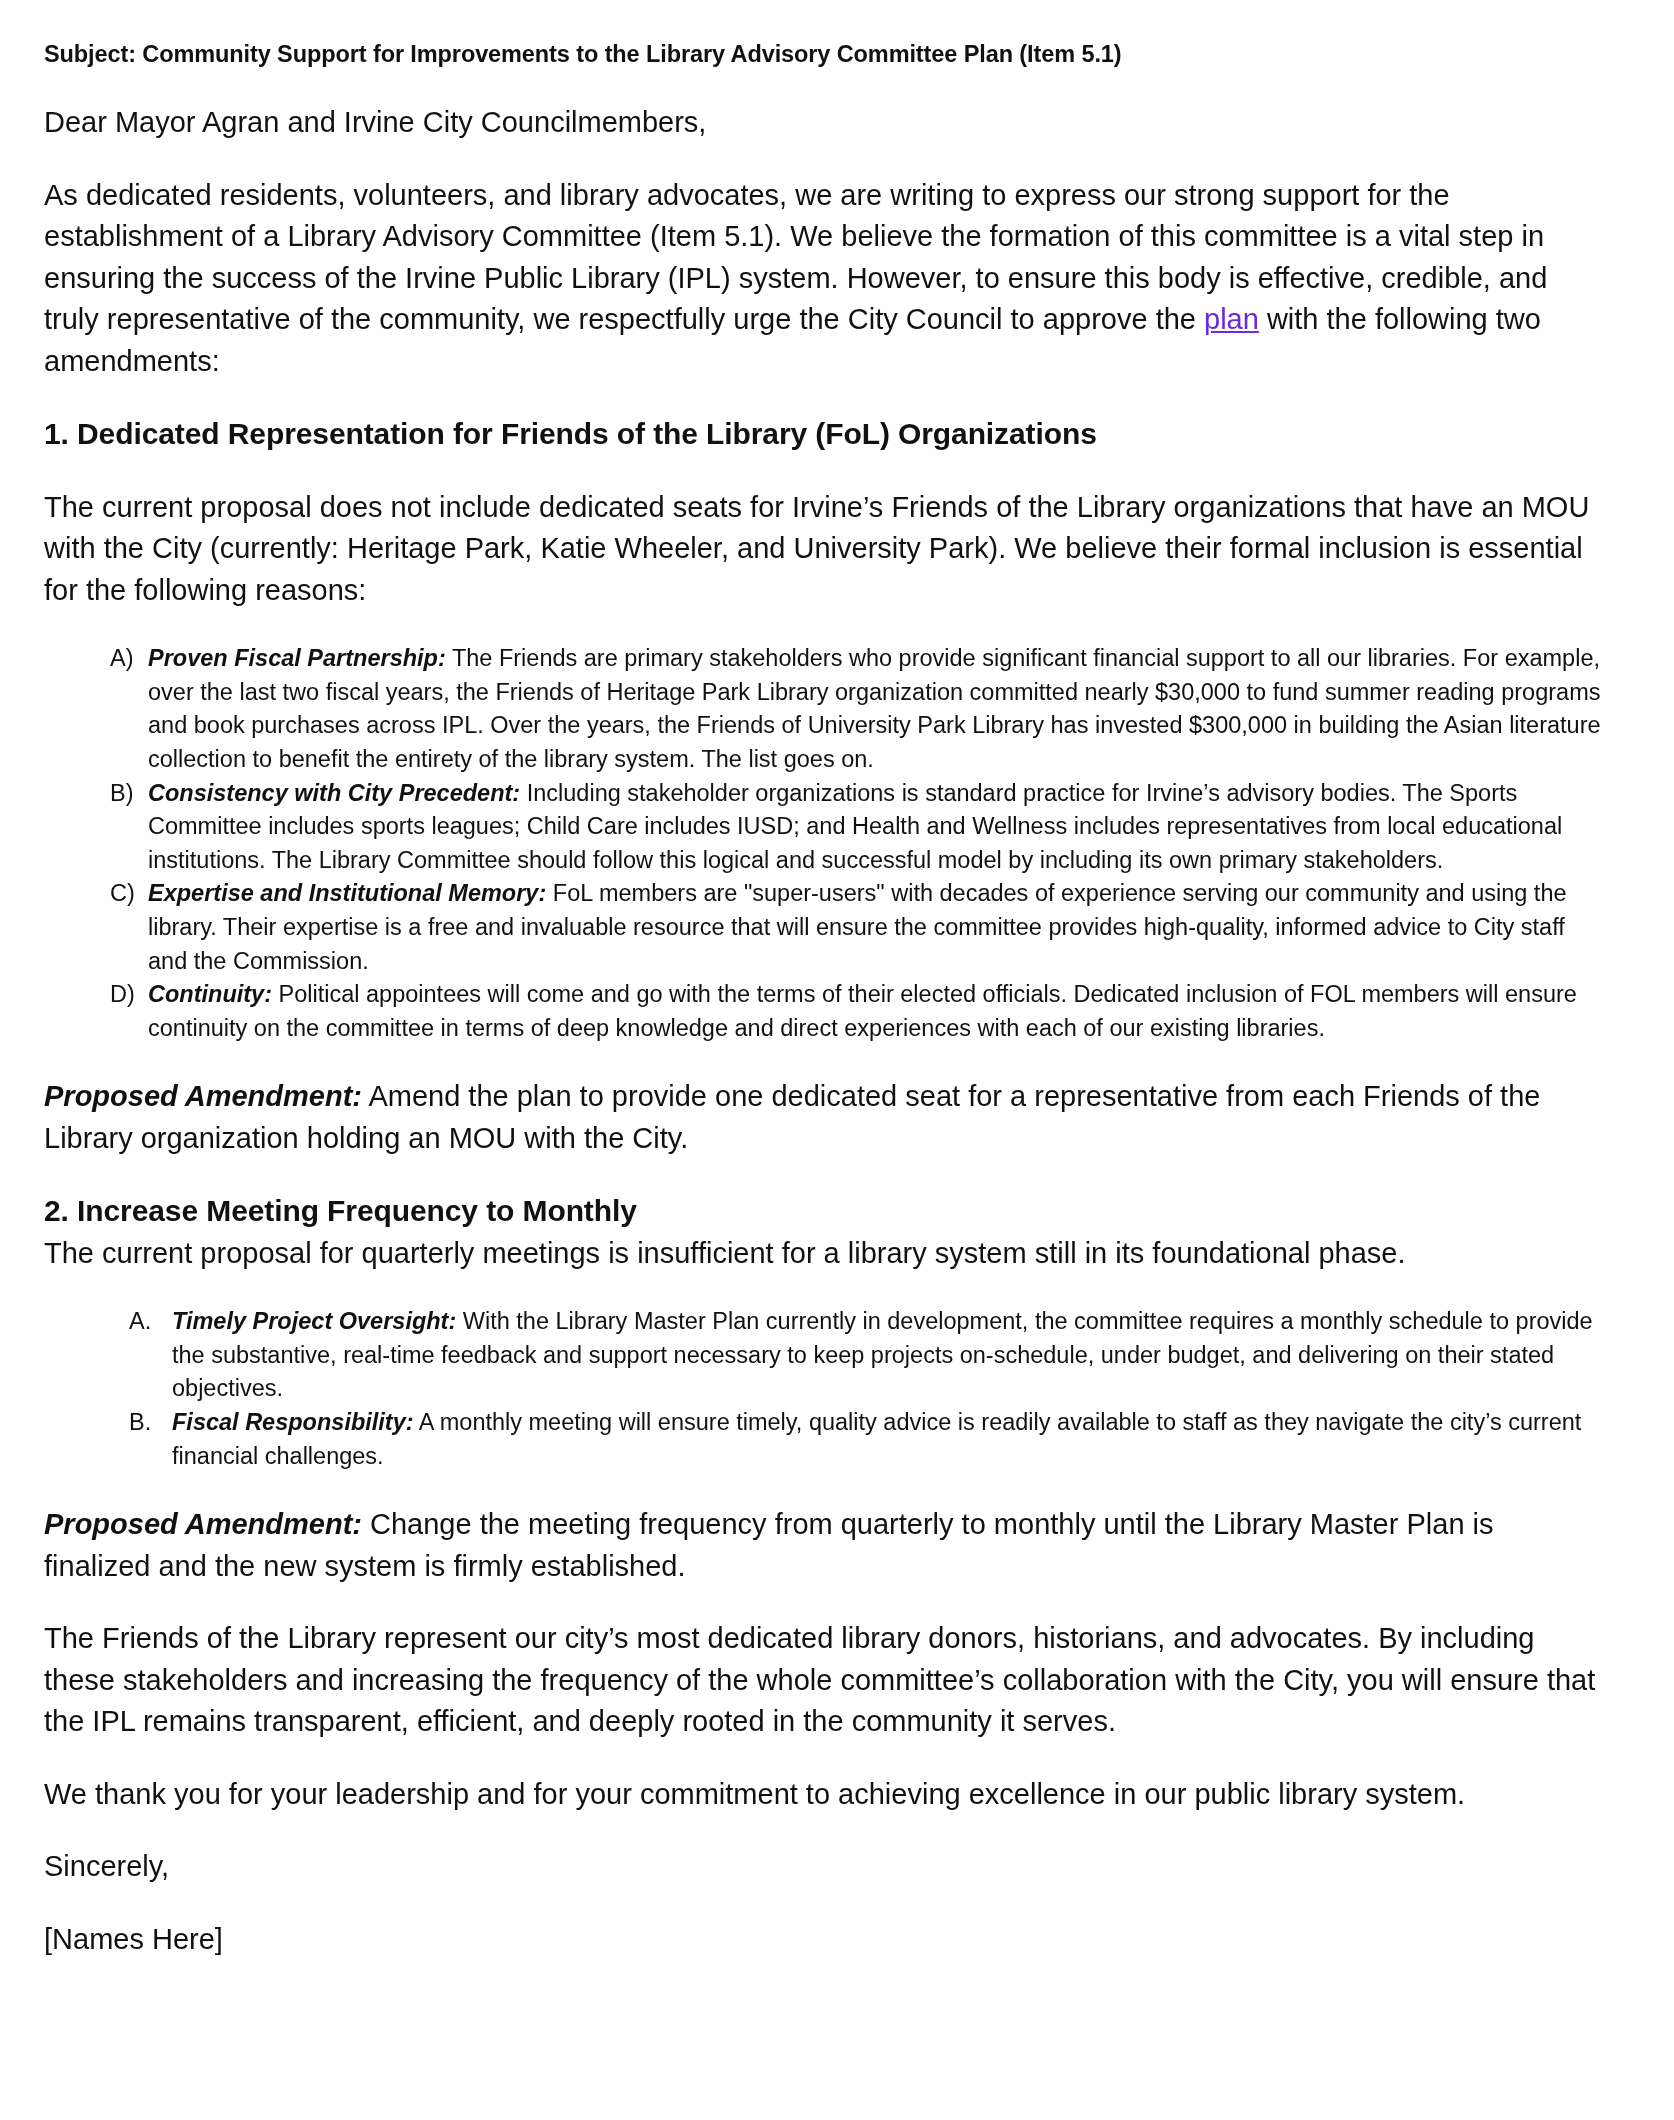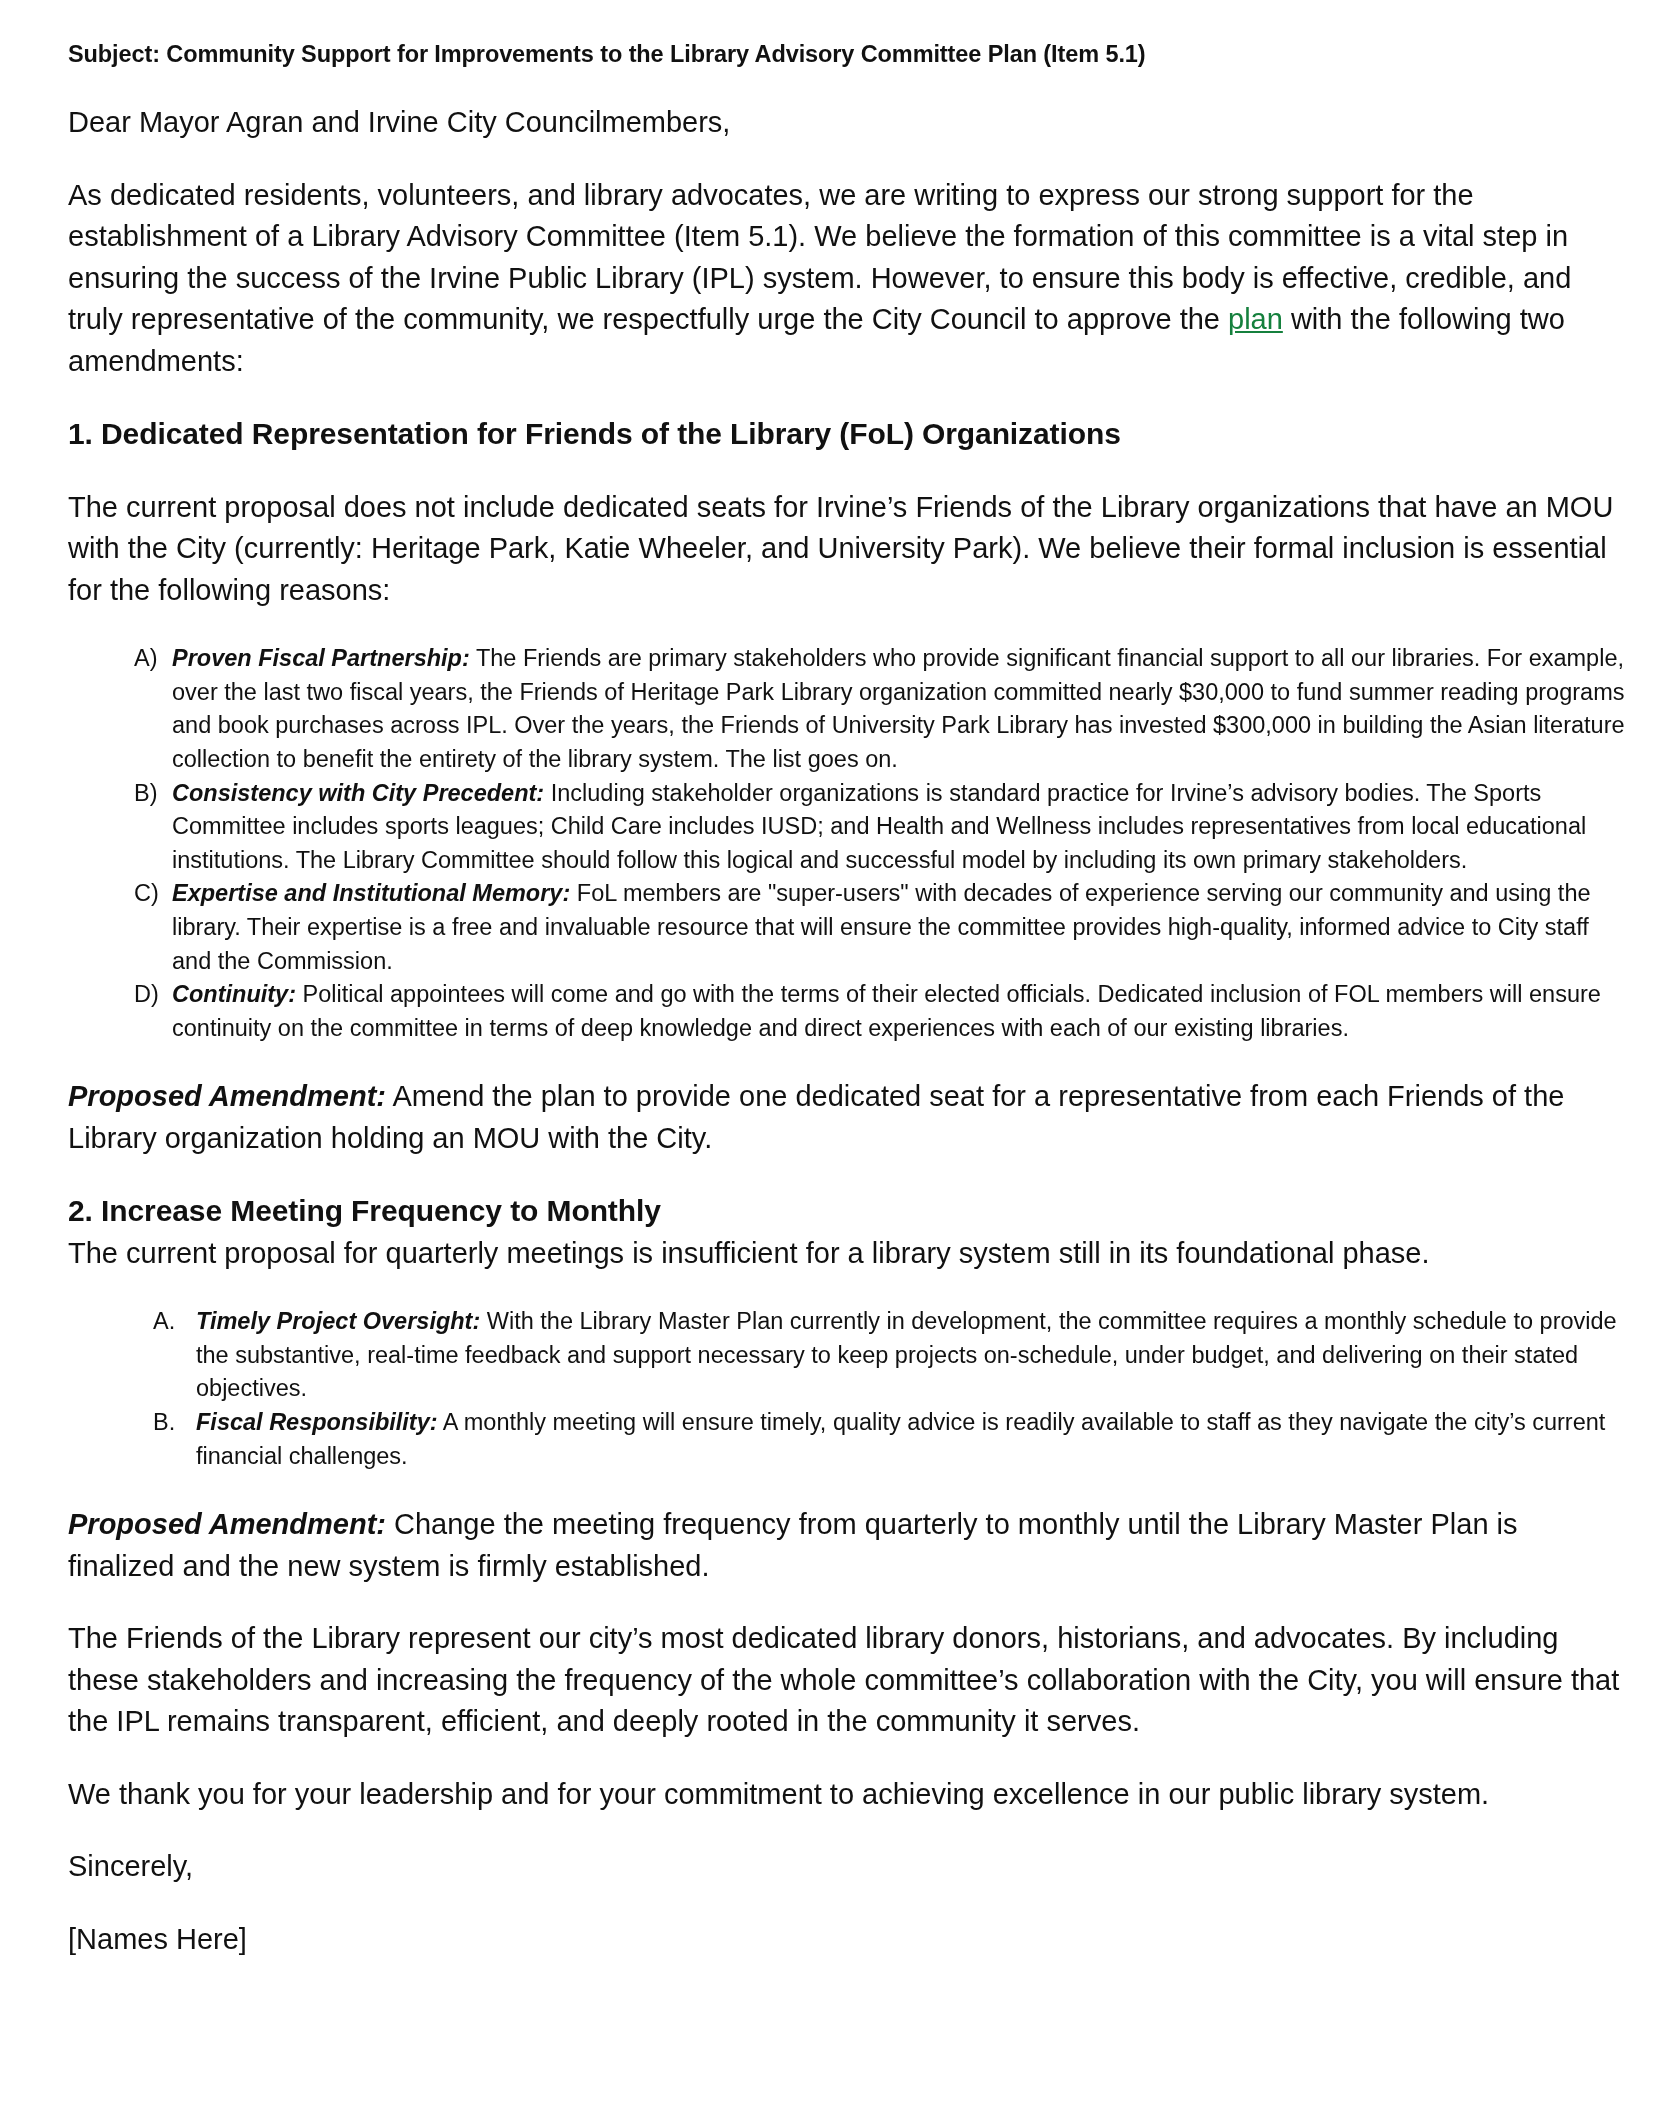--- a/index.html
+++ b/index.html
@@ -11,21 +11,21 @@
   body {
     font-family: "Liberation Sans", sans-serif;
     color: #000000;
     -webkit-font-smoothing: antialiased;
   }
   .page {
     width: 1594px;
     min-height: 2120px;
     box-sizing: border-box;
     background: #ffffff;
-    padding: 38px 44px 40px 68px;
+    padding: 38px 44px 40px 44px;
     position: relative;
   }
   .doc {
     width: 1560px;
     font-size: 23.5px;
     line-height: 1.42;
     color: #111111;
   }
   p {
     margin: 0 0 0 0;
@@ -46,21 +46,21 @@
   .heading {
     font-weight: bold;
     font-size: 30px;
     letter-spacing: -0.1px;
   }
   .lead-in {
     font-weight: bold;
     font-style: italic;
   }
   a.doclink, .doclink {
-    color: #15803d;
+    color: #6d28d9;
     text-decoration: underline;
     cursor: pointer;
   }
   
   ol.alpha-paren {
     list-style: none;
     margin: 0;
     padding: 0 0 0 0;
   }
   ol.alpha-paren > li {

